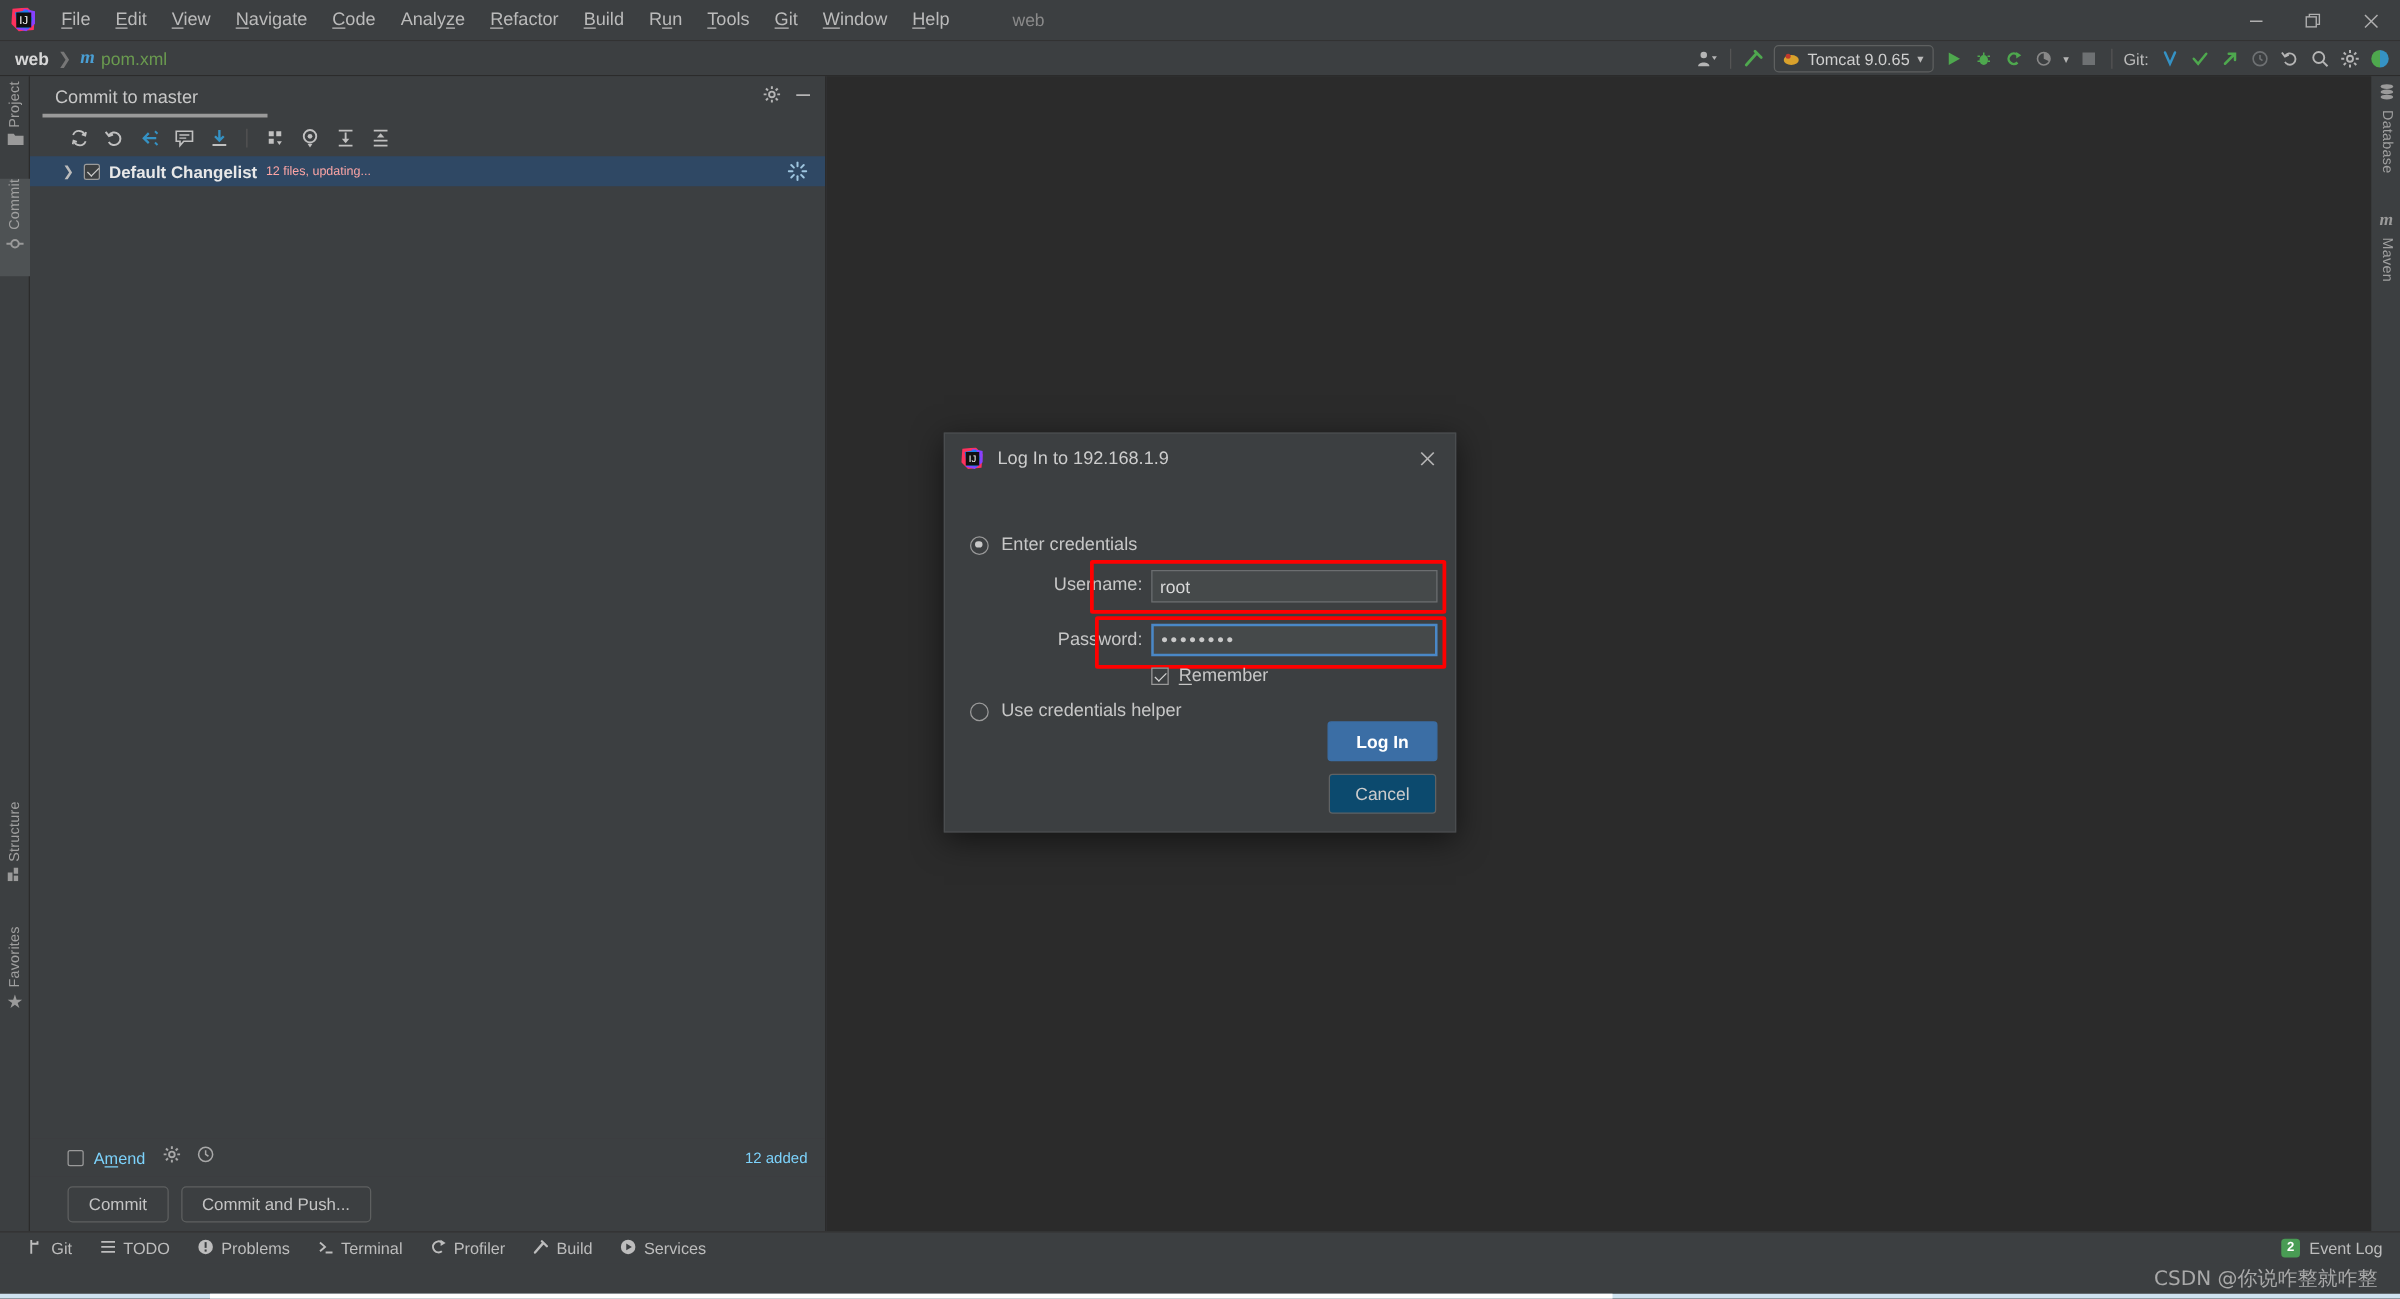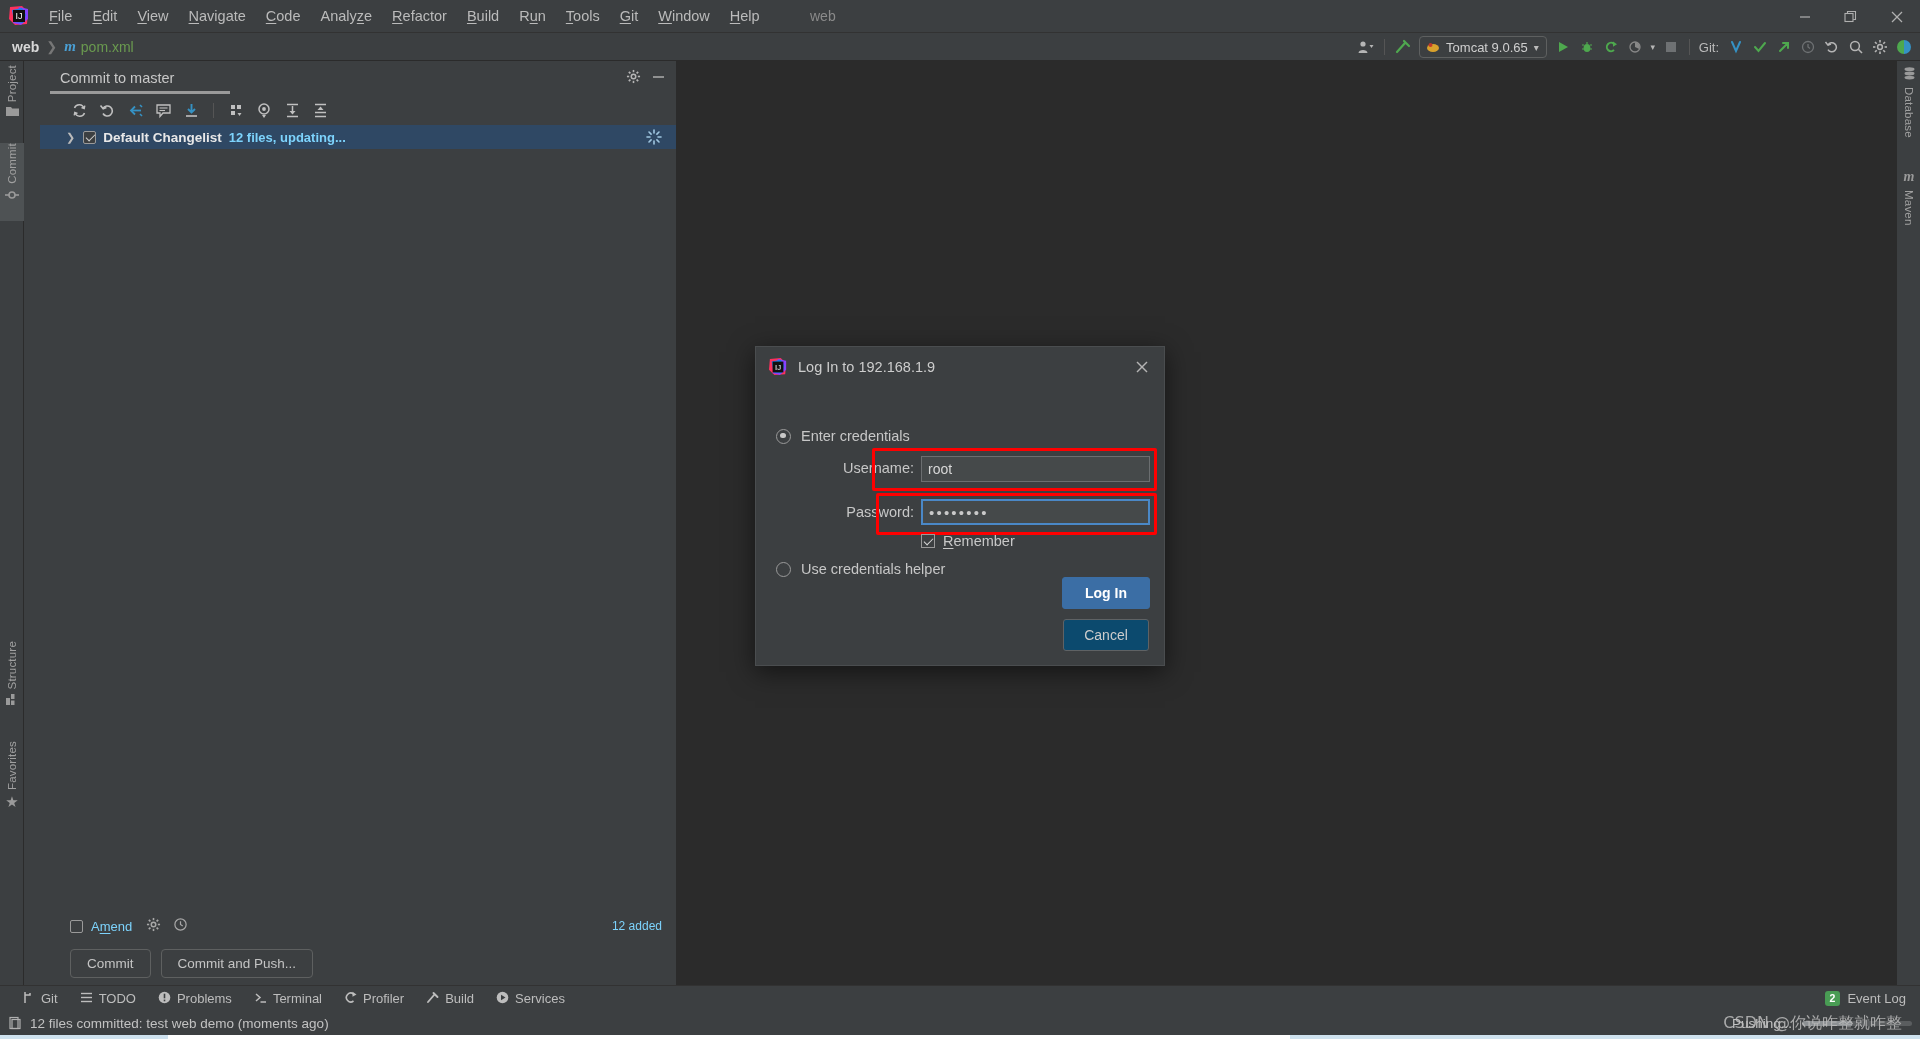--- a/index.html
+++ b/index.html
@@ -87,21 +87,21 @@
   }
   .vtab .vlabel {
     writing-mode: vertical-rl; transform: rotate(180deg);
     white-space: nowrap; letter-spacing: .2px;
   }
   .vtab.rot .vlabel { writing-mode: vertical-rl; transform: none; }
   .vtab.active { background: #4e5254; }
 
   
   .commit-win {
-    position: absolute; left: 40px; top: 61px; width: 637px; height: 924px;
+    position: absolute; left: 24px; top: 61px; width: 637px; height: 924px;
     background: #3c3f41; border-right: 1px solid #2b2b2b;
     display: flex; flex-direction: column;
   }
   .cw-header {
     height: 34px; display: flex; align-items: center;
     position: relative; flex: none;
   }
   .cw-title {
     color: #c8c8c8; font-size: 14.5px; margin-left: 20px;
   }
@@ -132,21 +132,21 @@
   .cb-box {
     width: 13px; height: 13px; border: 1px solid #9a9a9a; background: #3c3f41;
     margin-right: 7px; position: relative; flex: none; border-radius: 2px;
   }
   .cb-box.checked::after {
     content: ""; position: absolute; left: 3.5px; top: 0.5px;
     width: 4px; height: 8px; border: solid #cfcfcf;
     border-width: 0 1.6px 1.6px 0; transform: rotate(45deg);
   }
   .cl-name { color: #e8e8e8; font-size: 13.5px; font-weight: bold; }
-  .cl-meta { color: #7dd3fc; font-size: 13px; margin-left: 7px; font-weight: bold; }
+  .cl-meta { color: #fca5a5; font-size: 10px; margin-left: 7px; }
   .spinner {
     position: absolute; right: 14px; top: 4px; width: 16px; height: 16px;
     color: #9fc6e0; font-size: 15px;
   }
   .file-area { flex: 1; background: #3c3f41; }
 
   .amend-bar {
     height: 30px; display: flex; align-items: center;
     padding-left: 30px; position: relative; flex: none;
     background: #3c3f41;
@@ -797,31 +797,18 @@
         </svg>
       </span>
       <span>Services</span>
     </span>
     <span class="evt-log">
       <span class="evt-badge">2</span>
       <span>Event Log</span>
     </span>
   </div>
 
-  <div class="status-bar">
-    <span style="position:absolute;left:8px;top:5px">
-      <svg width="14" height="14" viewBox="0 0 14 14">
-        <rect x="2" y="1.5" width="8" height="11" fill="none" stroke="#b0b0b0" stroke-width="1.2"></rect>
-        <rect x="4" y="3.5" width="8" height="9" fill="none" stroke="#b0b0b0" stroke-width="1.2"></rect>
-      </svg>
-    </span>
-    <span class="sb-text">12 files committed: test web demo (moments ago)</span>
-    <span class="sb-right">
-      <span class="sb-pushing">Pushing...</span>
-      <span class="progress-track"></span>
-    </span>
-  </div>
   <div class="watermark">CSDN @你说咋整就咋整</div>
 
   <div class="taskbar"></div>
   <div class="taskbar-inner"></div>
 
 </div>
 
 </body></html>

